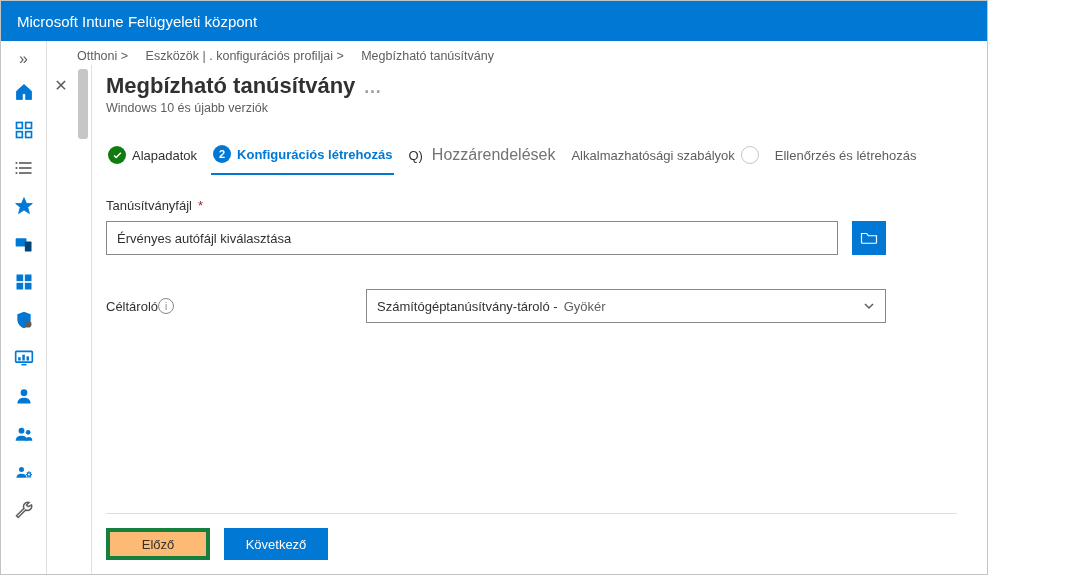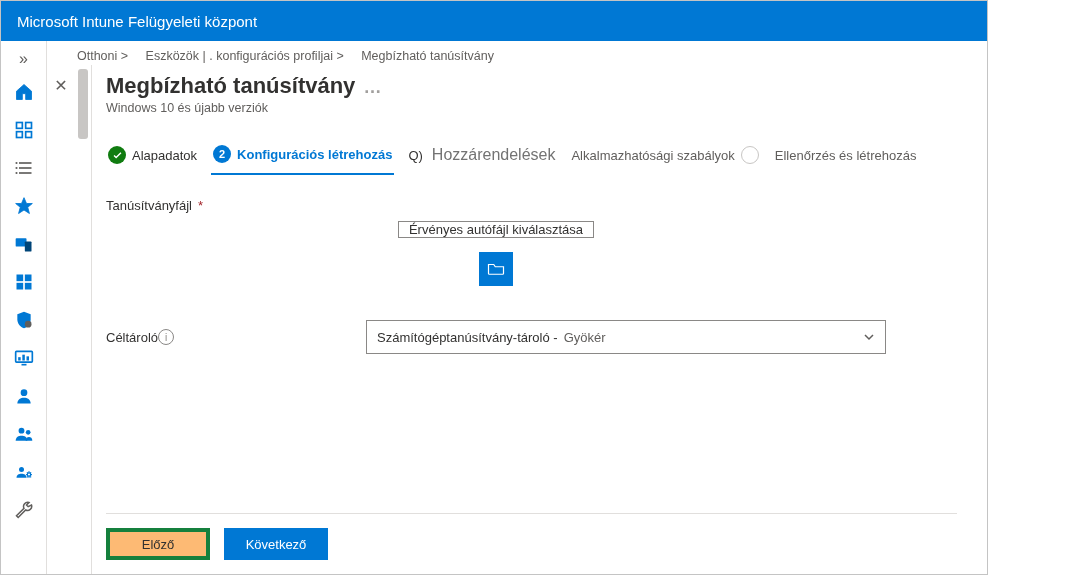--- a/index.html
+++ b/index.html
@@ -149,21 +149,21 @@
   .step.active { color:#0078d4; font-weight:600; border-bottom:2px solid #0078d4; }
   .step.done .step-label { color:#323130; }
   .step .prefix { color:#323130; margin-right:3px; }
 
   .form-area {
     flex:1;
     padding-top: 18px;
   }
   .field-label { font-size:13px; color:#323130; margin-bottom:8px; display:flex; align-items:center; gap:6px;}
   .req-star { color:#a4262c; }
-  .file-row { display:flex; gap:14px; align-items:center; max-width:780px;flex-direction:column; }
+  .file-row { display:flex; gap:14px; align-items:flex-end; max-width:780px; }
   .file-input {
     flex:1; height:34px; border:1px solid #8a8886;
     padding:0 10px; font-size:13px; color:#323130;
     display:flex; align-items:center; background:#fff;
     box-sizing:border-box;
   }
   .browse-btn {
     width:34px; height:34px; background:#0078d4;
     display:flex; align-items:center; justify-content:center;
     cursor:pointer; color:#fff;

